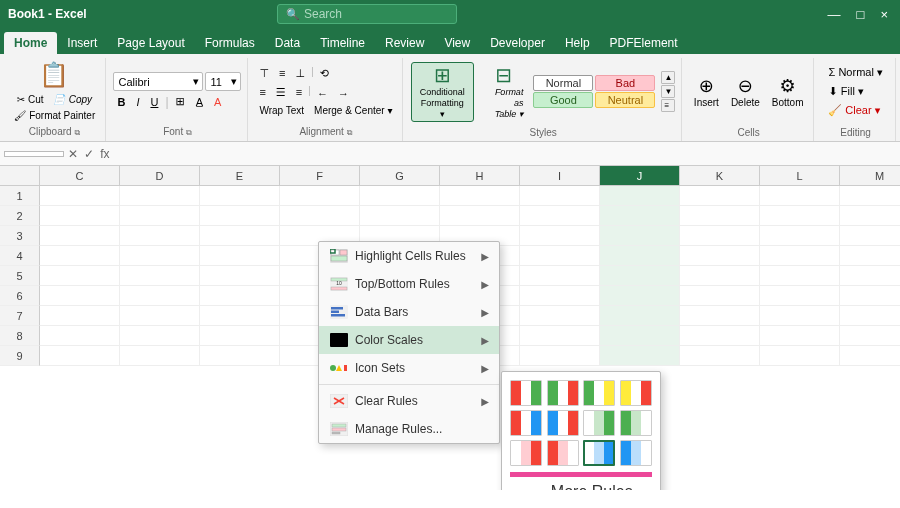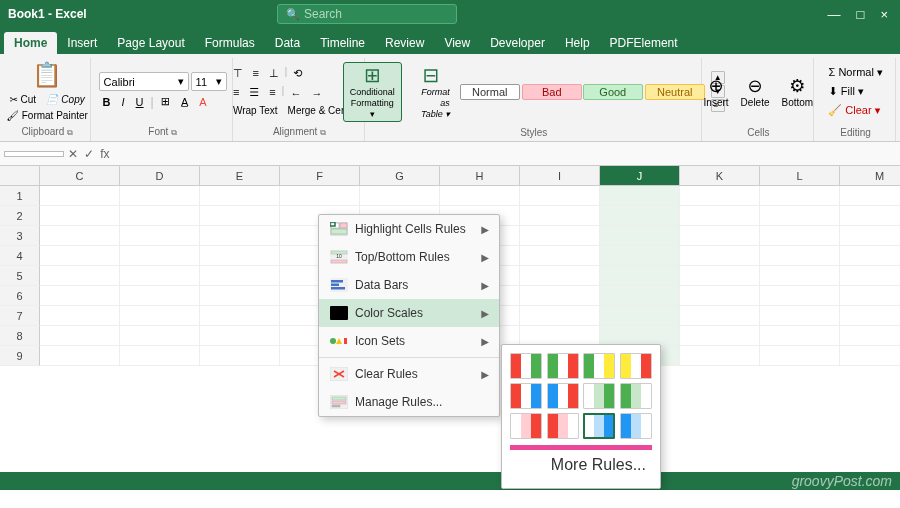--- a/index.html
+++ b/index.html
@@ -244,21 +244,21 @@
       border-right: 1px solid #eee;
       border-bottom: 1px solid #eee;
       font-size: 11px;
       padding: 0 3px;
     }
     .data-cell.selected-col { background: #e8f4ec; }
 
     
     .menu-overlay {
       position: absolute;
-      top: 48px;
+      top: 75px;
       left: 318px;
       z-index: 100;
     }
     .dropdown-menu {
       background: #f9f9f9;
       border: 1px solid #bbb;
       box-shadow: 3px 3px 8px rgba(0,0,0,0.2);
       width: 182px;
       border-radius: 2px;
     }
@@ -425,21 +425,21 @@
       <div class="cond-fmt-btn active">
         <div style="font-size:20px;color:#217346;">⊞</div>
         <div style="font-size:9px;text-align:center;line-height:1.2;">Conditional<br>Formatting ▾</div>
       </div>
 
       <div class="fmt-table-btn">
         <div style="font-size:20px;color:#217346;">⊟</div>
         <div style="font-size:9px;text-align:right;line-height:1.2;font-style:italic;">Format as<br>Table ▾</div>
       </div>
 
-      <div style="display:flex;gap:1px;">
+      <div style="display:flex;flex-direction:column;gap:1px;">
         <div style="display:flex;gap:2px;">
           <div class="style-box style-normal">Normal</div>
           <div class="style-box style-bad">Bad</div>
         </div>
         <div style="display:flex;gap:2px;">
           <div class="style-box style-good">Good</div>
           <div class="style-box style-neutral">Neutral</div>
         </div>
       </div>
       <div class="style-scroll">
@@ -799,16 +799,13 @@
           <div style="flex:1;background:#bbdefb;"></div>
           <div style="flex:1;background:#ffffff;"></div>
         </div>
       </div>
       <div class="more-rules">
         <span>More Rules...</span>
       </div>
     </div>
   </div>
 
-  <div class="status-bar">
-    <span class="watermark">groovyPost.com</span>
-  </div>
 </div>
 
 </body></html>

